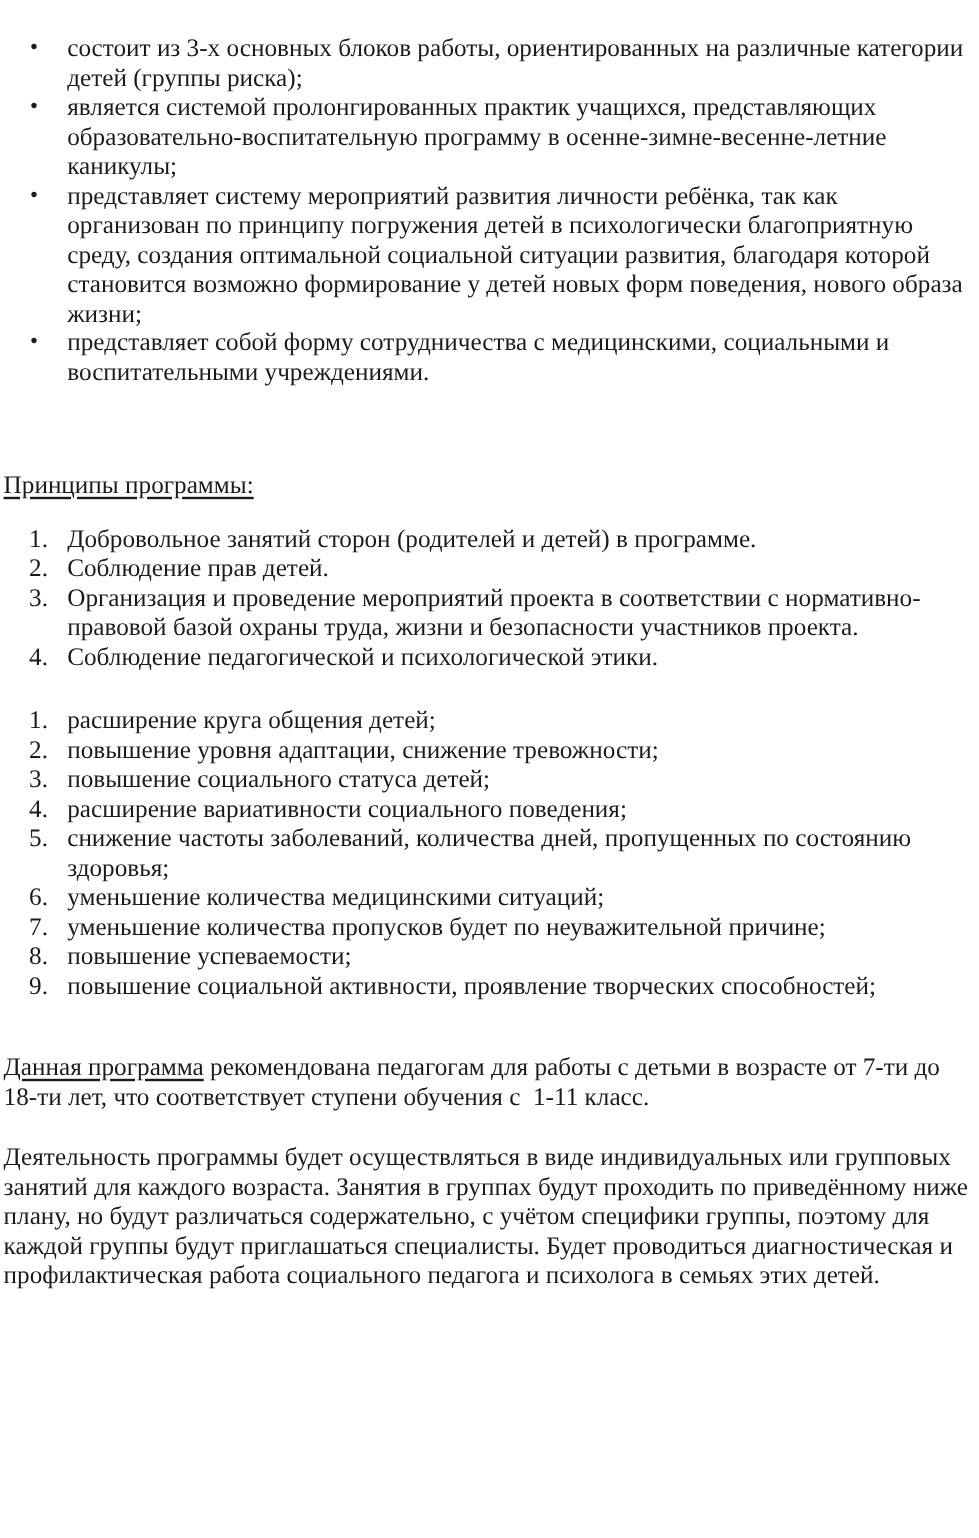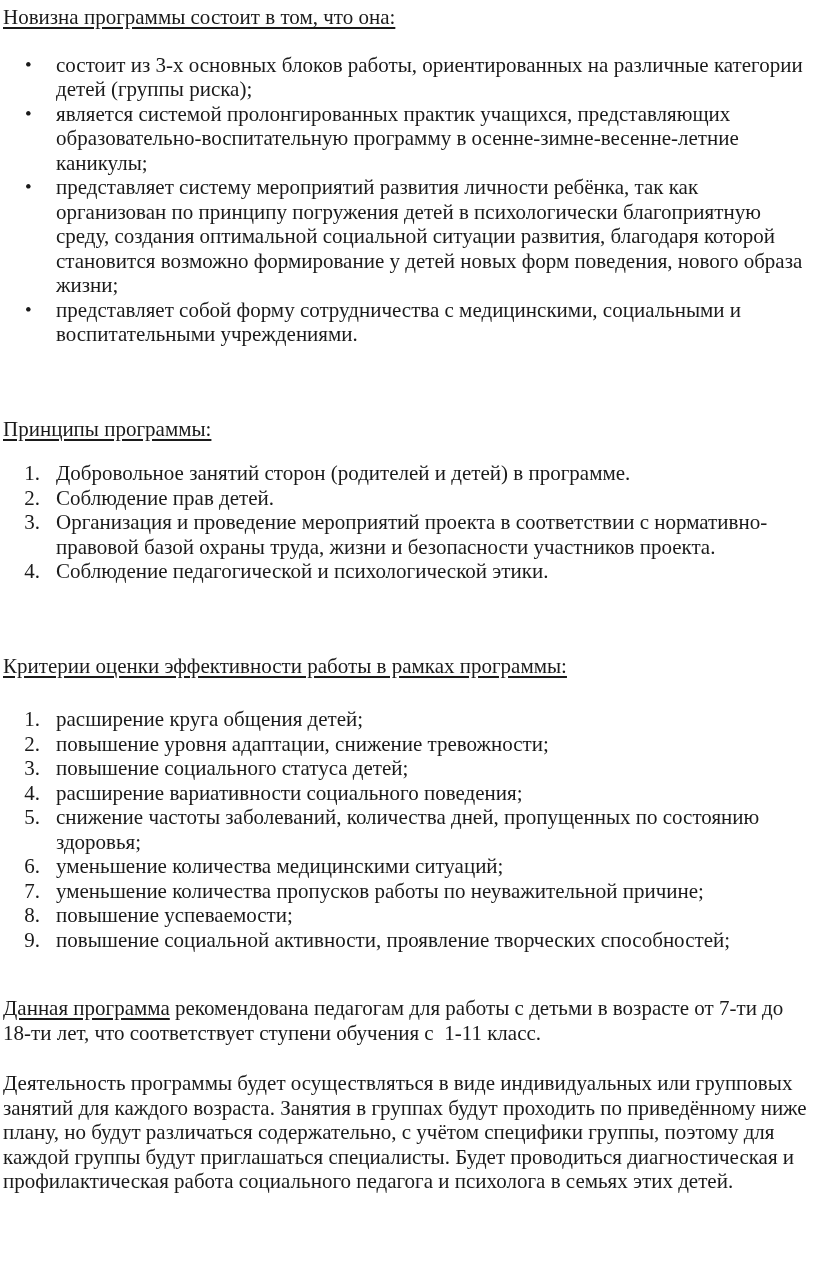--- a/index.html
+++ b/index.html
@@ -71,21 +71,20 @@
   .mt-h3       { margin-top: 70px; }
   .mt-list2    { margin-top: 29px; }
   .mt-para1    { margin-top: 44px; }
   .mt-para2    { margin-top: 26px; }
 </style>
 </head>
 <body>
 
 <div class="page">
 
-  <p class="heading">Новизна программы состоит в том, что она:</p>
 
   <div class="list bullets mt-bullets">
     <div class="li">
       <span class="b-marker">•</span>
       <span class="li-text">состоит из 3-х основных блоков работы, ориентированных на различные категории детей (группы риска);</span>
     </div>
     <div class="li">
       <span class="b-marker">•</span>
       <span class="li-text">является системой пролонгированных практик учащихся, представляющих образовательно-воспитательную программу в осенне-зимне-весенне-летние каникулы;</span>
     </div>
@@ -113,21 +112,20 @@
     <div class="li">
       <span class="n-marker">3.</span>
       <span class="li-text">Организация и проведение мероприятий проекта в соответствии с нормативно-правовой базой охраны труда, жизни и безопасности участников проекта.</span>
     </div>
     <div class="li">
       <span class="n-marker">4.</span>
       <span class="li-text">Соблюдение педагогической и психологической этики.</span>
     </div>
   </div>
 
-  <p class="heading mt-h3">Критерии оценки эффективности работы в рамках программы:</p>
 
   <div class="list nums mt-list2">
     <div class="li">
       <span class="n-marker">1.</span>
       <span class="li-text">расширение круга общения детей;</span>
     </div>
     <div class="li">
       <span class="n-marker">2.</span>
       <span class="li-text">повышение уровня адаптации, снижение тревожности;</span>
     </div>
@@ -142,21 +140,21 @@
     <div class="li">
       <span class="n-marker">5.</span>
       <span class="li-text">снижение частоты заболеваний, количества дней, пропущенных по состоянию здоровья;</span>
     </div>
     <div class="li">
       <span class="n-marker">6.</span>
       <span class="li-text">уменьшение количества медицинскими ситуаций;</span>
     </div>
     <div class="li">
       <span class="n-marker">7.</span>
-      <span class="li-text">уменьшение количества пропусков работы по неуважительной причине;</span>
+      <span class="li-text">уменьшение количества пропусков будет по неуважительной причине;</span>
     </div>
     <div class="li">
       <span class="n-marker">8.</span>
       <span class="li-text">повышение успеваемости;</span>
     </div>
     <div class="li">
       <span class="n-marker">9.</span>
       <span class="li-text">повышение социальной активности, проявление творческих способностей;</span>
     </div>
   </div>

